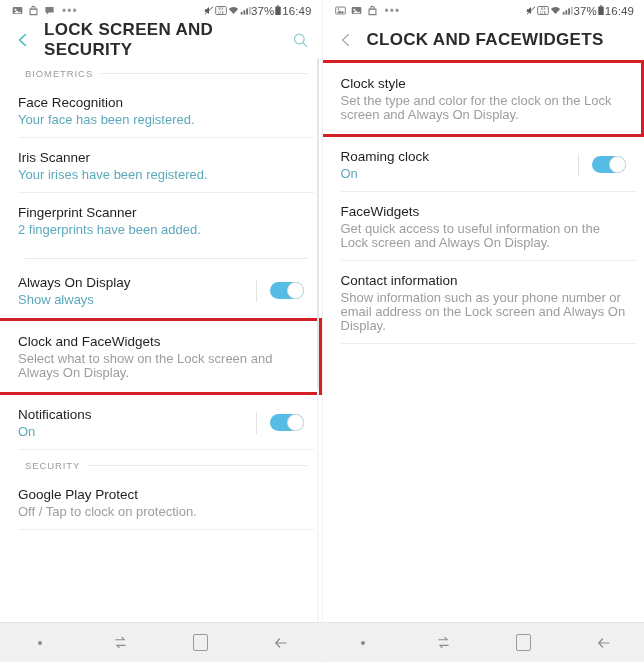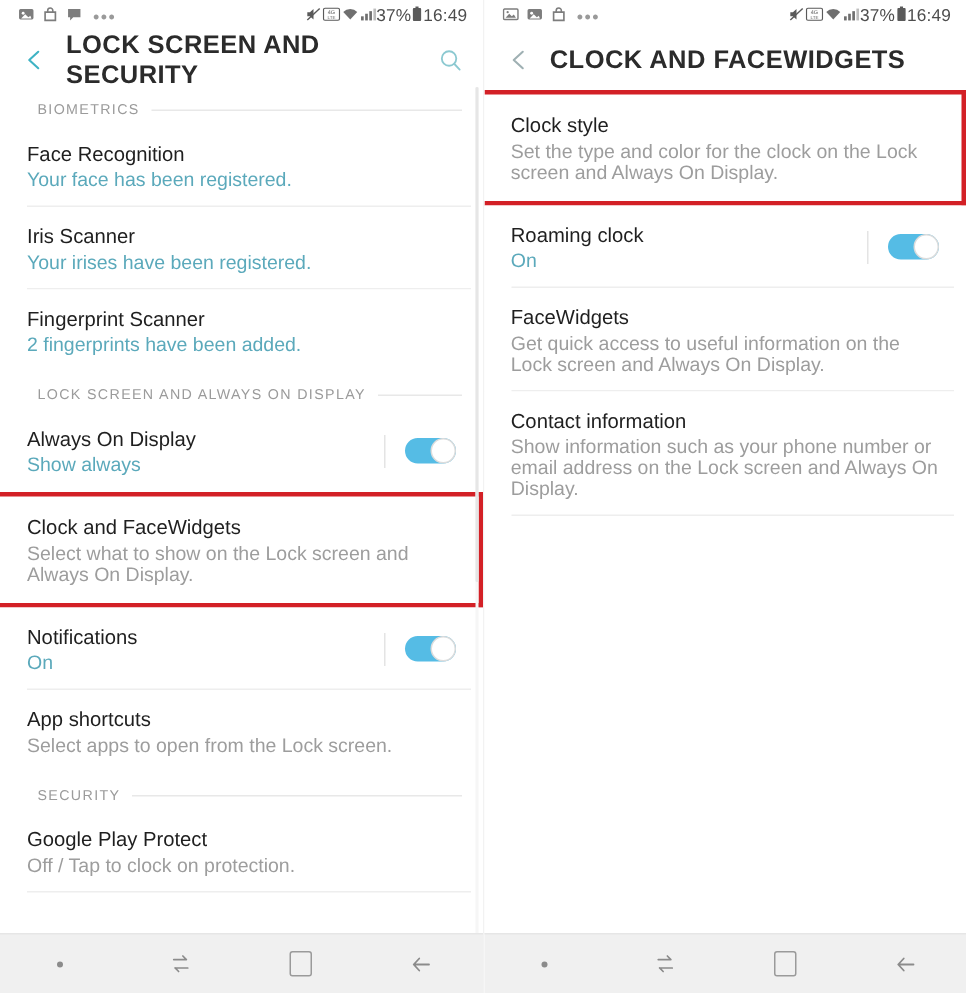--- a/index.html
+++ b/index.html
@@ -331,21 +331,20 @@
         </div>
       </div>
       <div class="row">
         <div class="row-text">
           <div class="row-title">Fingerprint Scanner</div>
           <div class="row-sub accent">2 fingerprints have been added.</div>
         </div>
       </div>
 
       <div class="section-head">
-        <span class="lbl">LOCK SCREEN AND ALWAYS ON DISPLAY</span>
         <span class="rule"></span>
       </div>
       <div class="row">
         <div class="row-text">
           <div class="row-title">Always On Display</div>
           <div class="row-sub accent">Show always</div>
         </div>
         <div class="toggle-wrap">
           <span class="tg-div"></span>
           <span class="toggle">
@@ -367,26 +366,20 @@
           <div class="row-sub accent">On</div>
         </div>
         <div class="toggle-wrap">
           <span class="tg-div"></span>
           <span class="toggle">
               <span class="knob"></span>
             </span>
         </div>
       </div>
 
-      <div class="row">
-        <div class="row-text">
-          <div class="row-title">App shortcuts</div>
-          <div class="row-sub">Select apps to open from the Lock screen.</div>
-        </div>
-      </div>
 
       <div class="section-head">
         <span class="lbl">SECURITY</span>
         <span class="rule"></span>
       </div>
       <div class="row divided">
         <div class="row-text">
           <div class="row-title">Google Play Protect</div>
           <div class="row-sub">Off / Tap to clock on protection.</div>
         </div>

